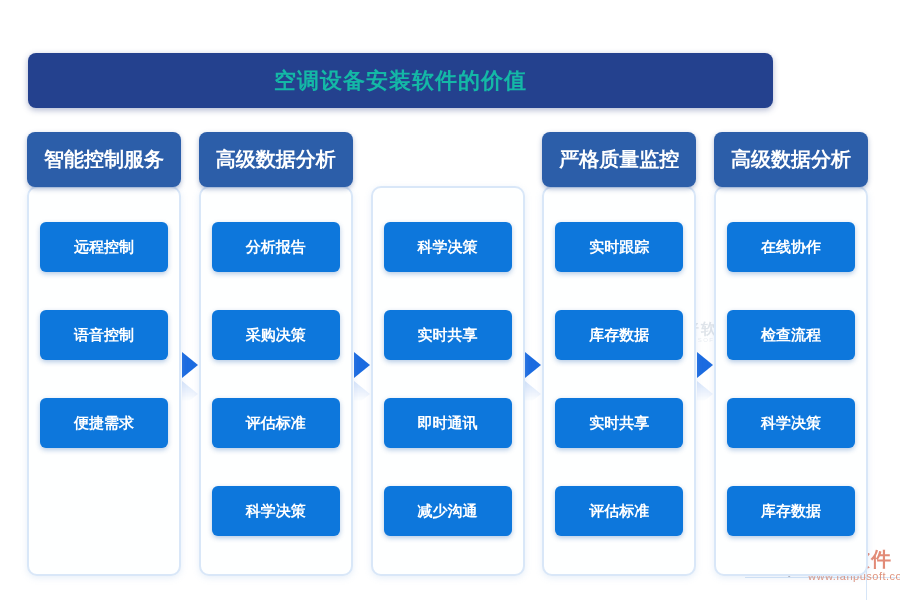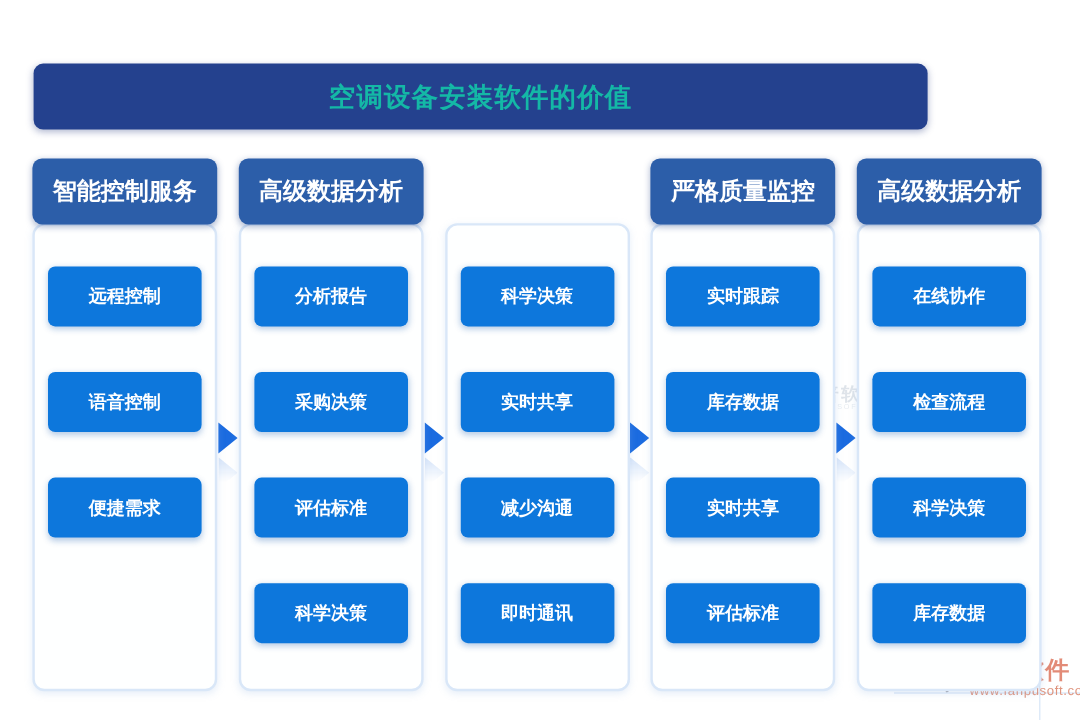--- a/index.html
+++ b/index.html
@@ -94,22 +94,22 @@
         <div class="item">采购决策</div>
         <div class="item">评估标准</div>
         <div class="item">科学决策</div>
       </div>
     </div>
 
     <div class="column">
       <div class="col-panel">
         <div class="item">科学决策</div>
         <div class="item">实时共享</div>
+        <div class="item">即时通讯</div>
         <div class="item">减少沟通</div>
-        <div class="item">即时通讯</div>
       </div>
     </div>
 
     <div class="column">
       <div class="col-header">严格质量监控</div>
       <div class="col-panel">
         <div class="item">实时跟踪</div>
         <div class="item">库存数据</div>
         <div class="item">实时共享</div>
         <div class="item">评估标准</div>

